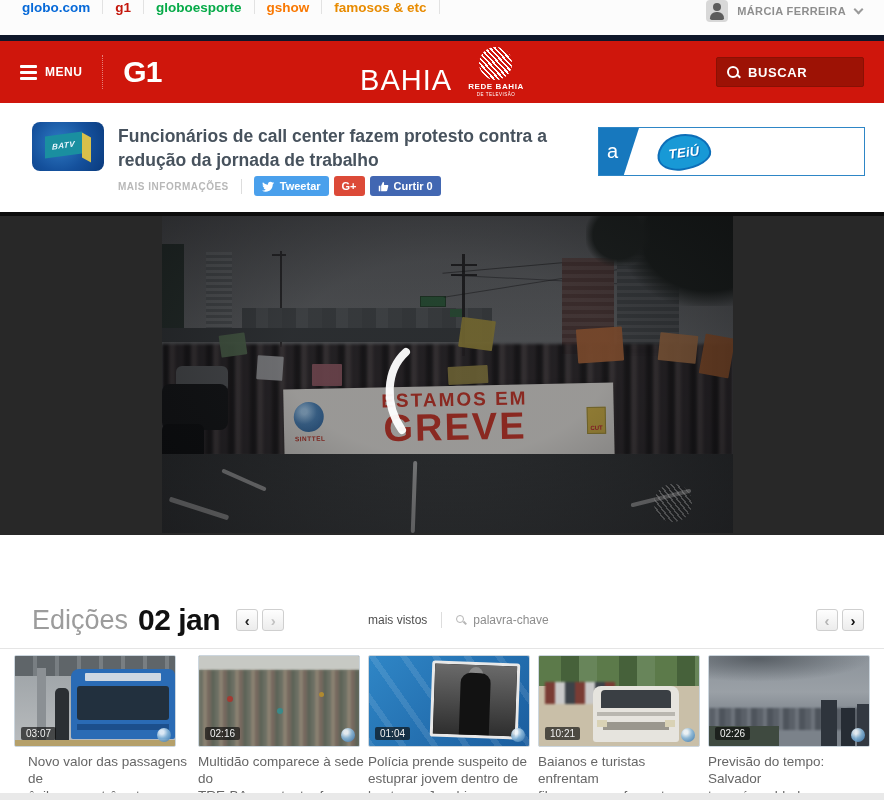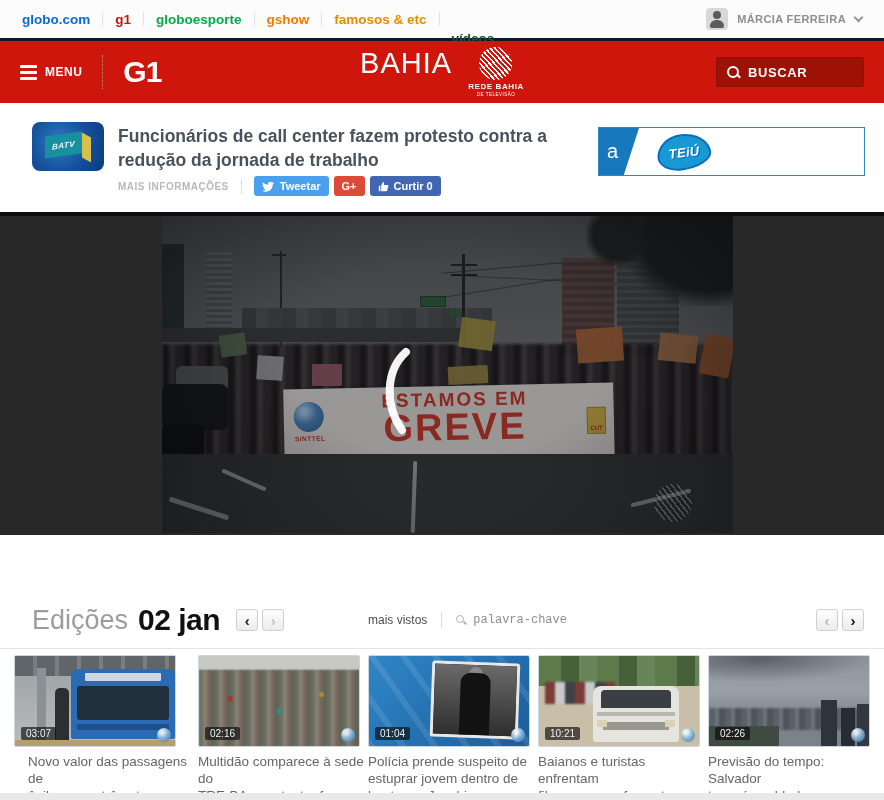--- a/index.html
+++ b/index.html
@@ -2,41 +2,41 @@
 <html><head>
 <meta charset="utf-8">
 <style>
   * { margin:0; padding:0; box-sizing:border-box; }
   html,body { background:#fff; }
   .page { position:relative; width:884px; height:800px; overflow:hidden; background:#fff;
           font-family:"Liberation Sans", sans-serif; }
 
   
   .topbar { position:absolute; top:0; left:0; right:0; height:41px; background:#fcfcfc;
-            border-bottom:3px solid #0f172a; display:flex; align-items:center; padding:0 22px; }
+            border-bottom:6px solid #0f172a; display:flex; align-items:flex-start; padding:0 22px; }
   .topbar a.blink { font-size:13.5px; font-weight:bold; text-decoration:none; cursor:pointer; }
   .tsep { width:1px; height:14px; background:#e2e2e2; margin:0 12px; }
   .userbox { margin-left:auto; display:flex; align-items:center; }
   .avatar { width:22px; height:22px; background:#d8d8d8; border-radius:4px; position:relative; overflow:hidden; }
   .avatar .head { position:absolute; top:3px; left:7px; width:8px; height:8px; border-radius:50%; background:#5c5c5c; }
   .avatar .body { position:absolute; bottom:2px; left:4px; width:14px; height:8px; border-radius:7px 7px 2px 2px; background:#5c5c5c; }
   .username { margin-left:9px; font-size:11px; font-weight:bold; letter-spacing:.4px; color:#8e8e8e; }
   .chev { width:7px; height:7px; border-right:2px solid #9a9a9a; border-bottom:2px solid #9a9a9a;
           transform:rotate(45deg); margin:-3px 0 0 9px; }
 
   
   .redbar { position:absolute; top:41px; left:0; right:0; height:62px; background:#cf160c;
             display:flex; align-items:center; padding:0 20px; }
   .menubtn { display:flex; align-items:center; cursor:pointer; }
   .burger { width:17px; display:flex; flex-direction:column; gap:3px; }
   .burger i { display:block; height:3px; background:#fff; border-radius:1px; }
   .menulbl { color:#fff; font-size:12px; font-weight:bold; letter-spacing:.5px; margin-left:8px; }
   .reddiv { height:34px; border-left:1px dotted rgba(255,255,255,.45); margin:0 20px; }
   .g1logo { color:#fff; font-size:30px; font-weight:900; letter-spacing:-1px; cursor:pointer; }
-  .centergrp { position:absolute; left:50%; transform:translateX(-50%); display:flex; align-items:flex-start; }
+  .centergrp { position:absolute; left:50%; transform:translateX(-50%); display:flex; align-items:flex-end; }
   .region { color:#fff; font-size:29px; font-weight:300; letter-spacing:1px; }
   .rblogo { margin-left:16px; text-align:center; }
   .rbcircle { width:33px; height:33px; border-radius:50%; margin:0 auto 2px;
               background:repeating-linear-gradient(48deg, #fff 0 1.6px, rgba(255,255,255,0) 1.6px 3.6px); }
   .rbname { color:#fff; font-size:8px; font-weight:bold; letter-spacing:.6px; }
   .rbsub { color:#fff; font-size:4.5px; letter-spacing:.5px; margin-top:1px; }
   .searchbtn { margin-left:auto; width:148px; height:30px; background:#9d1205; border:1px solid #8a1004;
                border-radius:2px; display:flex; align-items:center; padding:0 10px; cursor:pointer; }
   .maglite { position:relative; width:13px; height:13px; }
   .maglite::before { content:""; position:absolute; top:0; left:0; width:8px; height:8px;
@@ -116,21 +116,21 @@
   .edbtns { display:flex; gap:4px; margin-left:16px; }
   .centerfilters { position:absolute; left:368px; top:0; height:46px; display:flex; align-items:center; }
   .maisvistos { font-size:12px; color:#4f4f4f; cursor:pointer; }
   .fsep { width:1px; height:16px; background:#ddd; margin:0 14px; }
   .magmini { position:relative; width:11px; height:11px; margin-right:6px; }
   .magmini::before { content:""; position:absolute; top:0; left:0; width:6px; height:6px;
                      border:1.5px solid #b5b5b5; border-radius:50%; }
   .magmini::after { content:""; position:absolute; left:7px; top:7px; width:4px; height:1.5px;
                     background:#b5b5b5; transform:rotate(45deg); }
   .kwinput { border:none; outline:none; background:transparent; font-size:12px; color:#8b5cf6;
-             font-family:Liberation Mono, monospace; width:110px; }
+             font-family:Liberation Sans, sans-serif; width:110px; }
   .kwinput::placeholder { color:#8d8d8d; }
   .carbtns { position:absolute; right:20px; top:12px; display:flex; gap:4px; }
   .edsep { position:absolute; top:648px; left:0; right:0; height:1px; background:#e5e5e5; }
 
   
   .caritem { position:absolute; top:655px; width:162px; height:92px; border-radius:2px; overflow:hidden;
              border:1px solid #ccd6de; cursor:pointer; }
   .caritem > div { position:absolute; }
   .badge { position:absolute; left:6px; bottom:6px; background:rgba(10,10,10,.65); color:#f0f0f0;
            font-size:10px; padding:1px 5px; border-radius:2px; z-index:5; }

